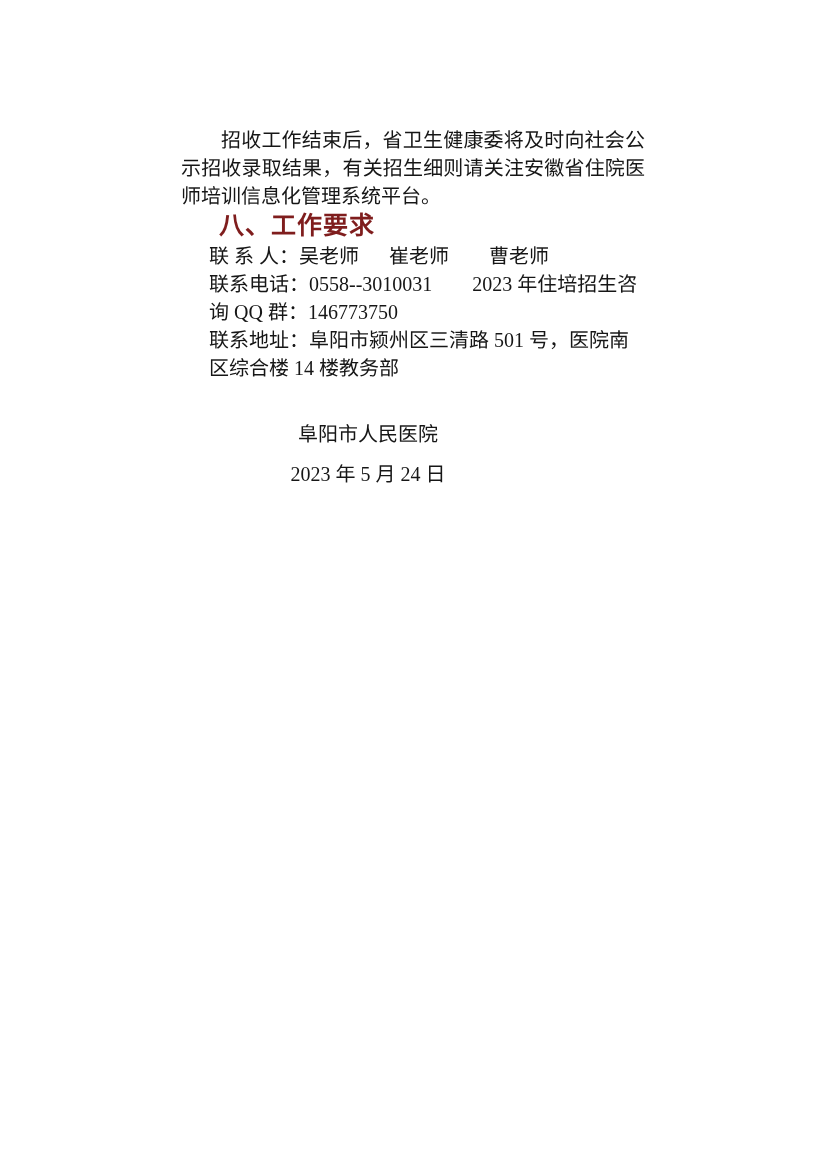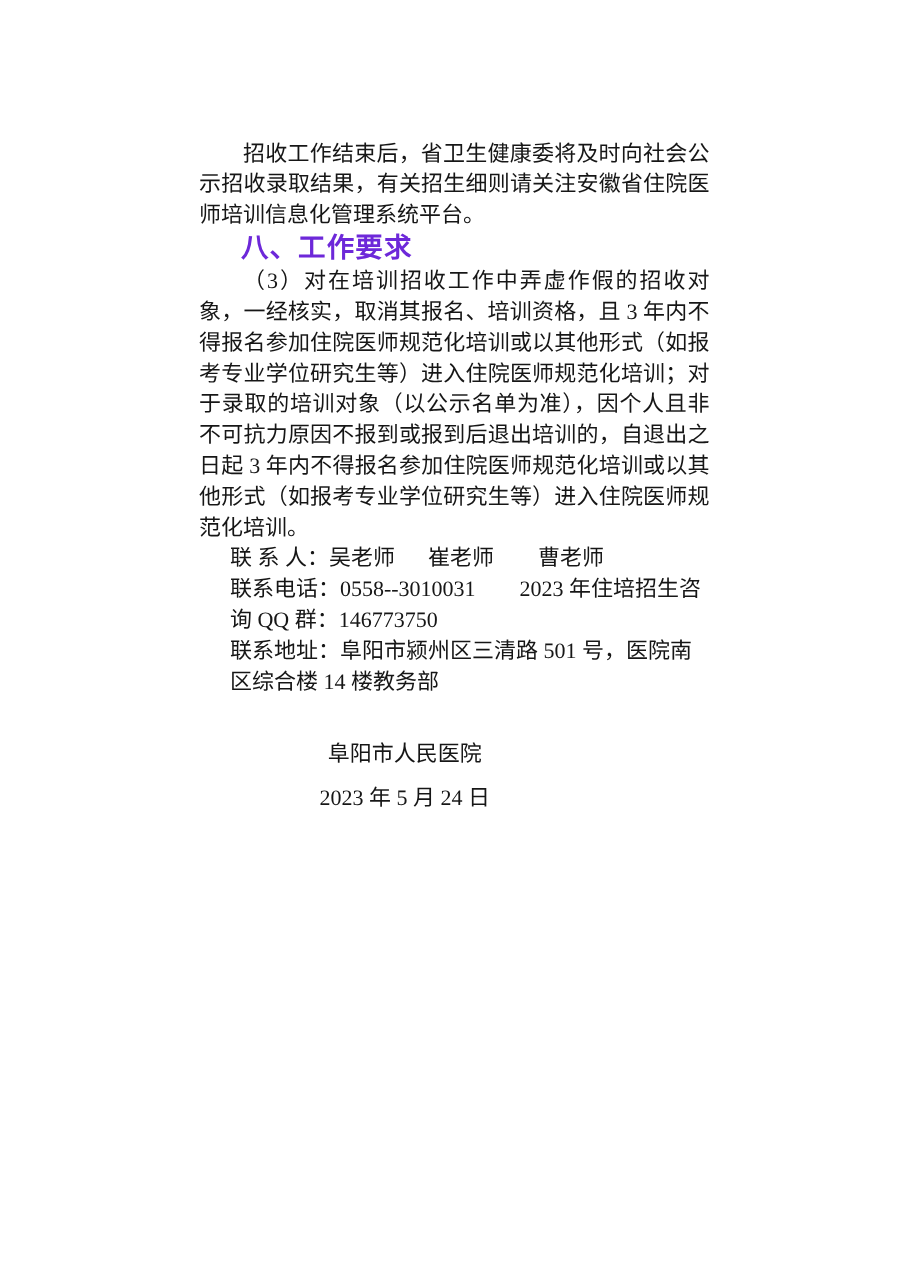--- a/index.html
+++ b/index.html
@@ -26,26 +26,26 @@
     margin: 0;
     text-align: justify;
     text-justify: inter-character;
   }
   .indent {
     text-indent: 2em;
   }
   .section-heading {
     margin: 0;
     padding-left: 38px;
-    font-family: Liberation Sans, sans-serif;
+    font-family: Liberation Serif, serif;
     font-weight: bold;
     font-size: 25px;
     line-height: 32px;
     letter-spacing: 1px;
-    color: #6d28d9;
+    color: #7f1d1d;
   }
   .contact-line {
     margin: 0;
     padding-left: 28px;
     white-space: pre-wrap;
   }
   .signature-block {
     margin-top: 38px;
     padding-right: 90px;
     text-align: center;
@@ -61,21 +61,20 @@
 <body>
 
 <div class="page">
 
   <p class="body-par indent">招收工作结束后，省卫生健康委将及时向社会公示招收录取结果，有关招生细则请关注安徽省住院医师培训信息化管理系统平台。</p>
 
   <h2 class="section-heading">八、工作要求</h2>
 
 
 
-  <p class="body-par indent">（3）对在培训招收工作中弄虚作假的招收对象，一经核实，取消其报名、培训资格，且 3 年内不得报名参加住院医师规范化培训或以其他形式（如报考专业学位研究生等）进入住院医师规范化培训；对于录取的培训对象（以公示名单为准），因个人且非不可抗力原因不报到或报到后退出培训的，自退出之日起 3 年内不得报名参加住院医师规范化培训或以其他形式（如报考专业学位研究生等）进入住院医师规范化培训。</p>
 
 
   <p class="contact-line">联 系 人：吴老师      崔老师        曹老师</p>
 
   <p class="contact-line">联系电话：0558--3010031        2023 年住培招生咨询 QQ 群：146773750</p>
 
   <p class="contact-line">联系地址：阜阳市颍州区三清路 501 号，医院南区综合楼 14 楼教务部</p>
 
   <div class="signature-block">
     <p class="sig-org">阜阳市人民医院</p>

